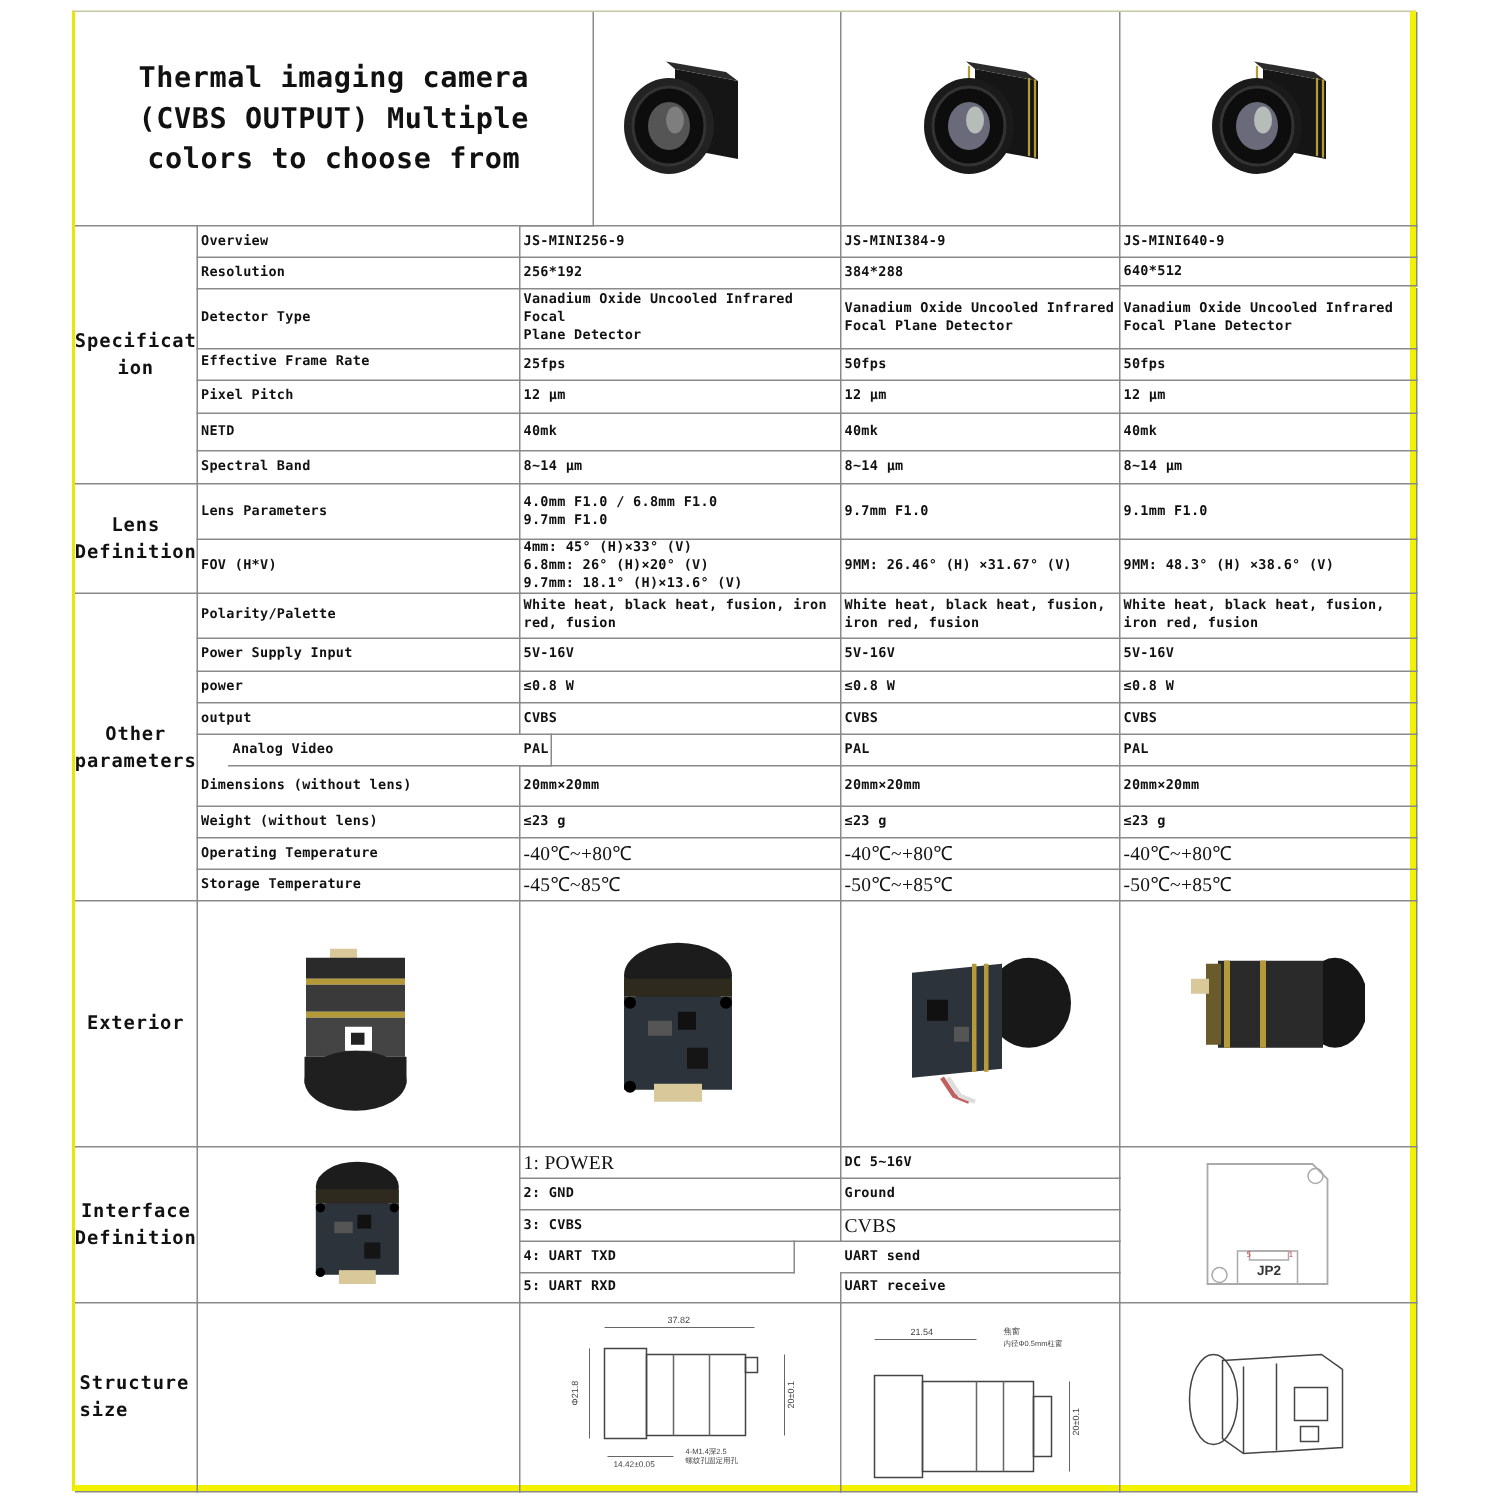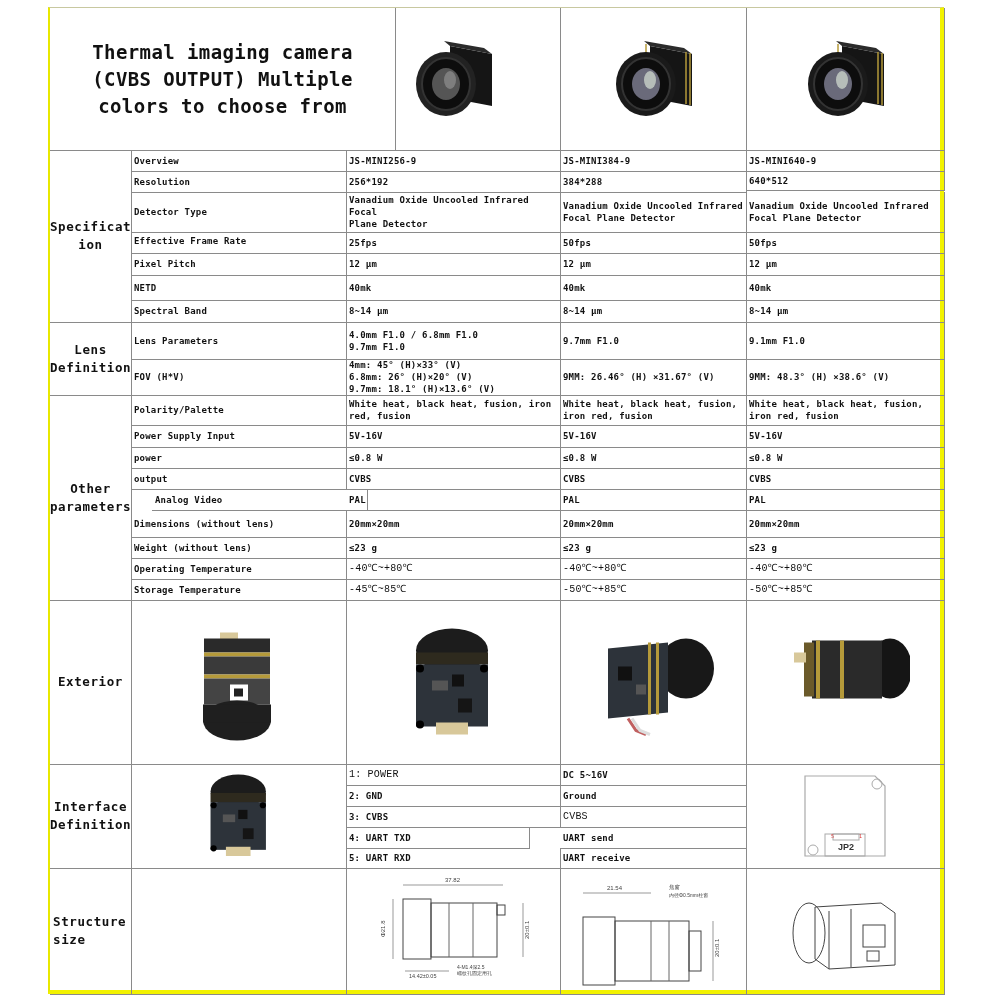--- a/index.html
+++ b/index.html
@@ -10,21 +10,21 @@
            border-right:4px solid #f2f200; border-bottom:4px solid #f2f200;
            box-sizing:border-box; background:#fff; }
   .cell { position:absolute; box-sizing:border-box; border-right:1px solid #8a8a8a;
           border-bottom:1px solid #8a8a8a; overflow:hidden; }
   .txt { position:absolute; left:3px; top:50%; transform:translateY(-50%);
          font-size:9px; line-height:12px; font-weight:bold; white-space:pre-line; letter-spacing:0.2px; }
   .group { display:flex; align-items:center; justify-content:center; text-align:center;
            font-size:12.5px; font-weight:bold; line-height:18px; letter-spacing:0.6px; white-space:pre-line; }
   .title { display:flex; align-items:center; justify-content:center; text-align:center;
            font-size:19px; font-weight:bold; line-height:27px; letter-spacing:0.4px; white-space:pre-line; }
-  .plain { font-weight:normal; font-family:Liberation Mono, monospace; font-size:10px; }
+  .plain { font-weight:normal; font-family:Liberation Serif, serif; font-size:13px; }
   .imgwrap { position:absolute; left:0; top:0; right:0; bottom:0; display:flex; align-items:center; justify-content:center; }
   svg { display:block; }
 </style>
 </head>
 <body>
 
 <div class="frame"></div>
 
 <div id="grid">
     <div class="cell" style="left: 50px; top: 8px; width: 346px; height: 143px;">

